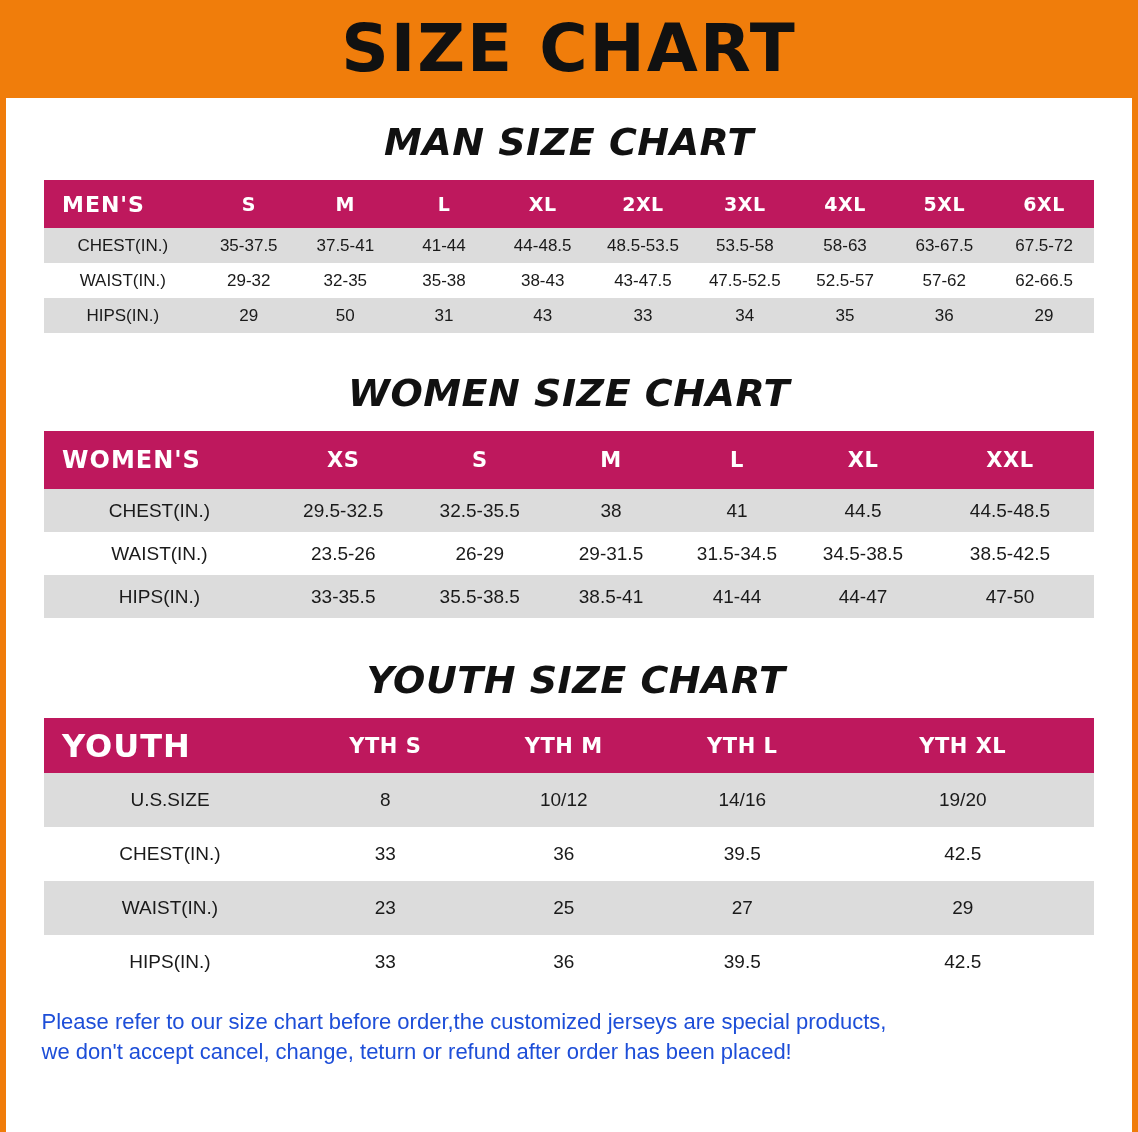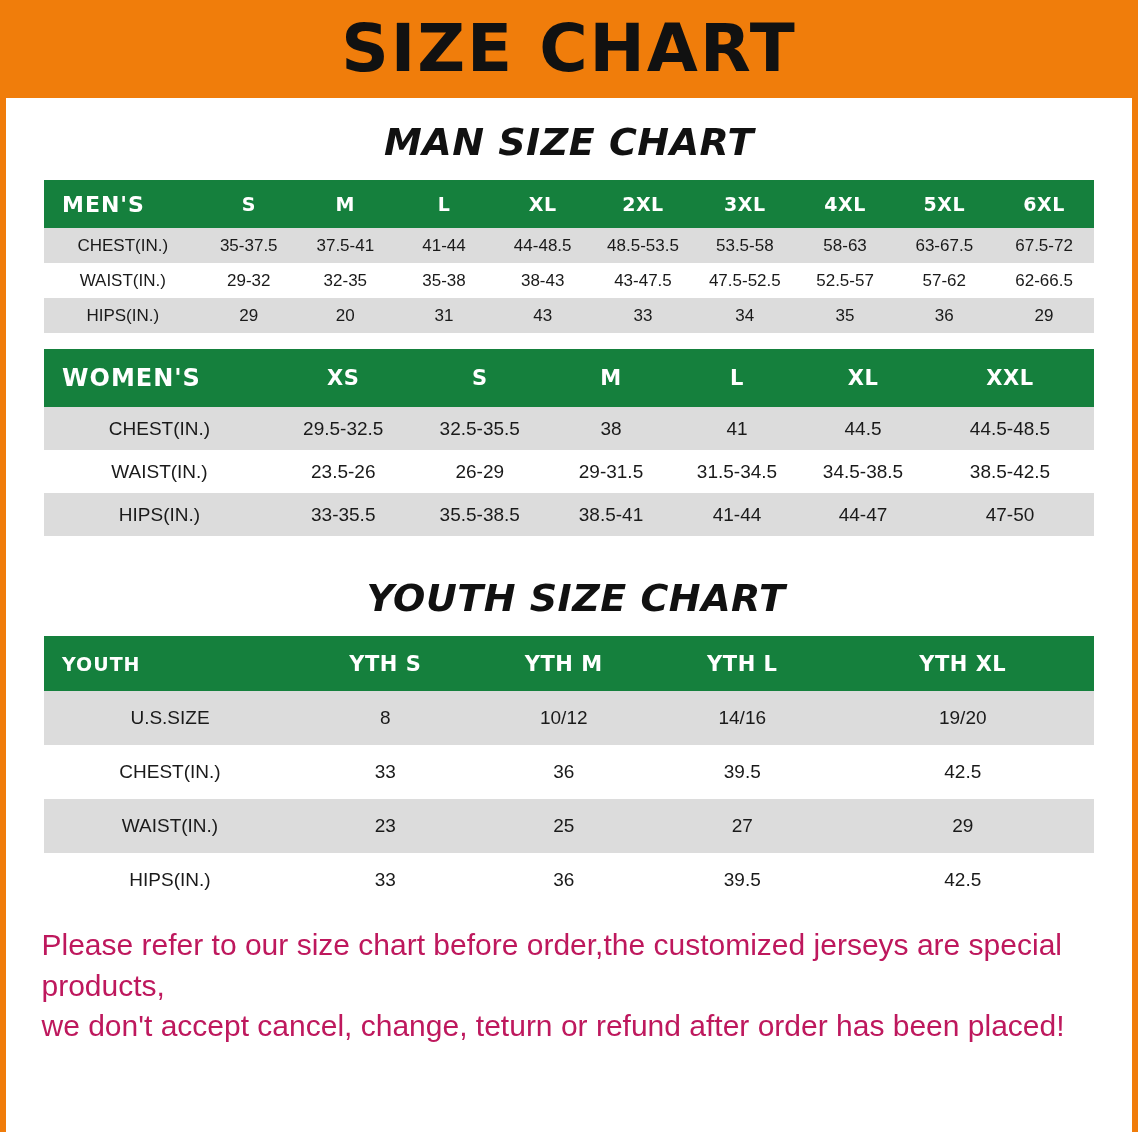--- a/index.html
+++ b/index.html
@@ -56,21 +56,21 @@
     width: 1050px;
     margin: 16px auto 0 auto;
     table-layout: fixed;
   }
   table.chart th, table.chart td {
     padding: 0;
     margin: 0;
   }
   
   table.chart thead tr {
-    background: #15803d;
+    background: #be185d;
   }
   table.chart thead th {
     color: #ffffff;
     font-family: "DejaVu Sans", sans-serif;
     font-weight: bold;
     font-size: 19px;
     text-align: center;
     height: 48px;
     vertical-align: middle;
     letter-spacing: 0.5px;
@@ -97,30 +97,30 @@
   table.chart tbody tr.shade td { background: #dcdcdc; }
   table.chart tbody tr.plain td { background: #ffffff; }
 
   
   table.women thead th { font-size: 21px; height: 58px; }
   table.women thead th.rowlabel { font-size: 24px; }
   table.women tbody td { height: 43px; font-size: 19px; }
   table.women tbody td.rowlabel { font-size: 19px; }
 
   table.youth thead th { font-size: 21px; height: 55px; }
-  table.youth thead th.rowlabel { font-size: 19px; }
+  table.youth thead th.rowlabel { font-size: 32px; }
   table.youth tbody td { height: 54px; font-size: 19px; }
   table.youth tbody td.rowlabel { font-size: 19px; }
 
   .note {
     width: 1055px;
     margin: 18px auto 7px auto;
-    color: #be185d;
+    color: #1d4ed8;
     font-family: "Liberation Sans", sans-serif;
-    font-size: 30px;
+    font-size: 22px;
     line-height: 1.35;
     text-align: left;
   }
 </style>
 </head>
 <body>
 
 <div class="page">
 
   <div class="banner">
@@ -176,32 +176,33 @@
         <td>38-43</td>
         <td>43-47.5</td>
         <td>47.5-52.5</td>
         <td>52.5-57</td>
         <td>57-62</td>
         <td>62-66.5</td>
       </tr>
       <tr class="shade">
         <td class="rowlabel">HIPS(IN.)</td>
         <td>29</td>
-        <td>20</td>
+        <td>50</td>
         <td>31</td>
         <td>43</td>
         <td>33</td>
         <td>34</td>
         <td>35</td>
         <td>36</td>
         <td>29</td>
       </tr>
     </tbody>
   </table>
 
+  <div class="section-title t-women">WOMEN SIZE CHART</div>
   <table class="chart women">
     <colgroup>
       <col style="width:22%">
         <col style="width:13%">
         <col style="width:13%">
         <col style="width:12%">
       <col style="width:12%">
         <col style="width:12%">
         <col style="width:16%">
     </colgroup>

